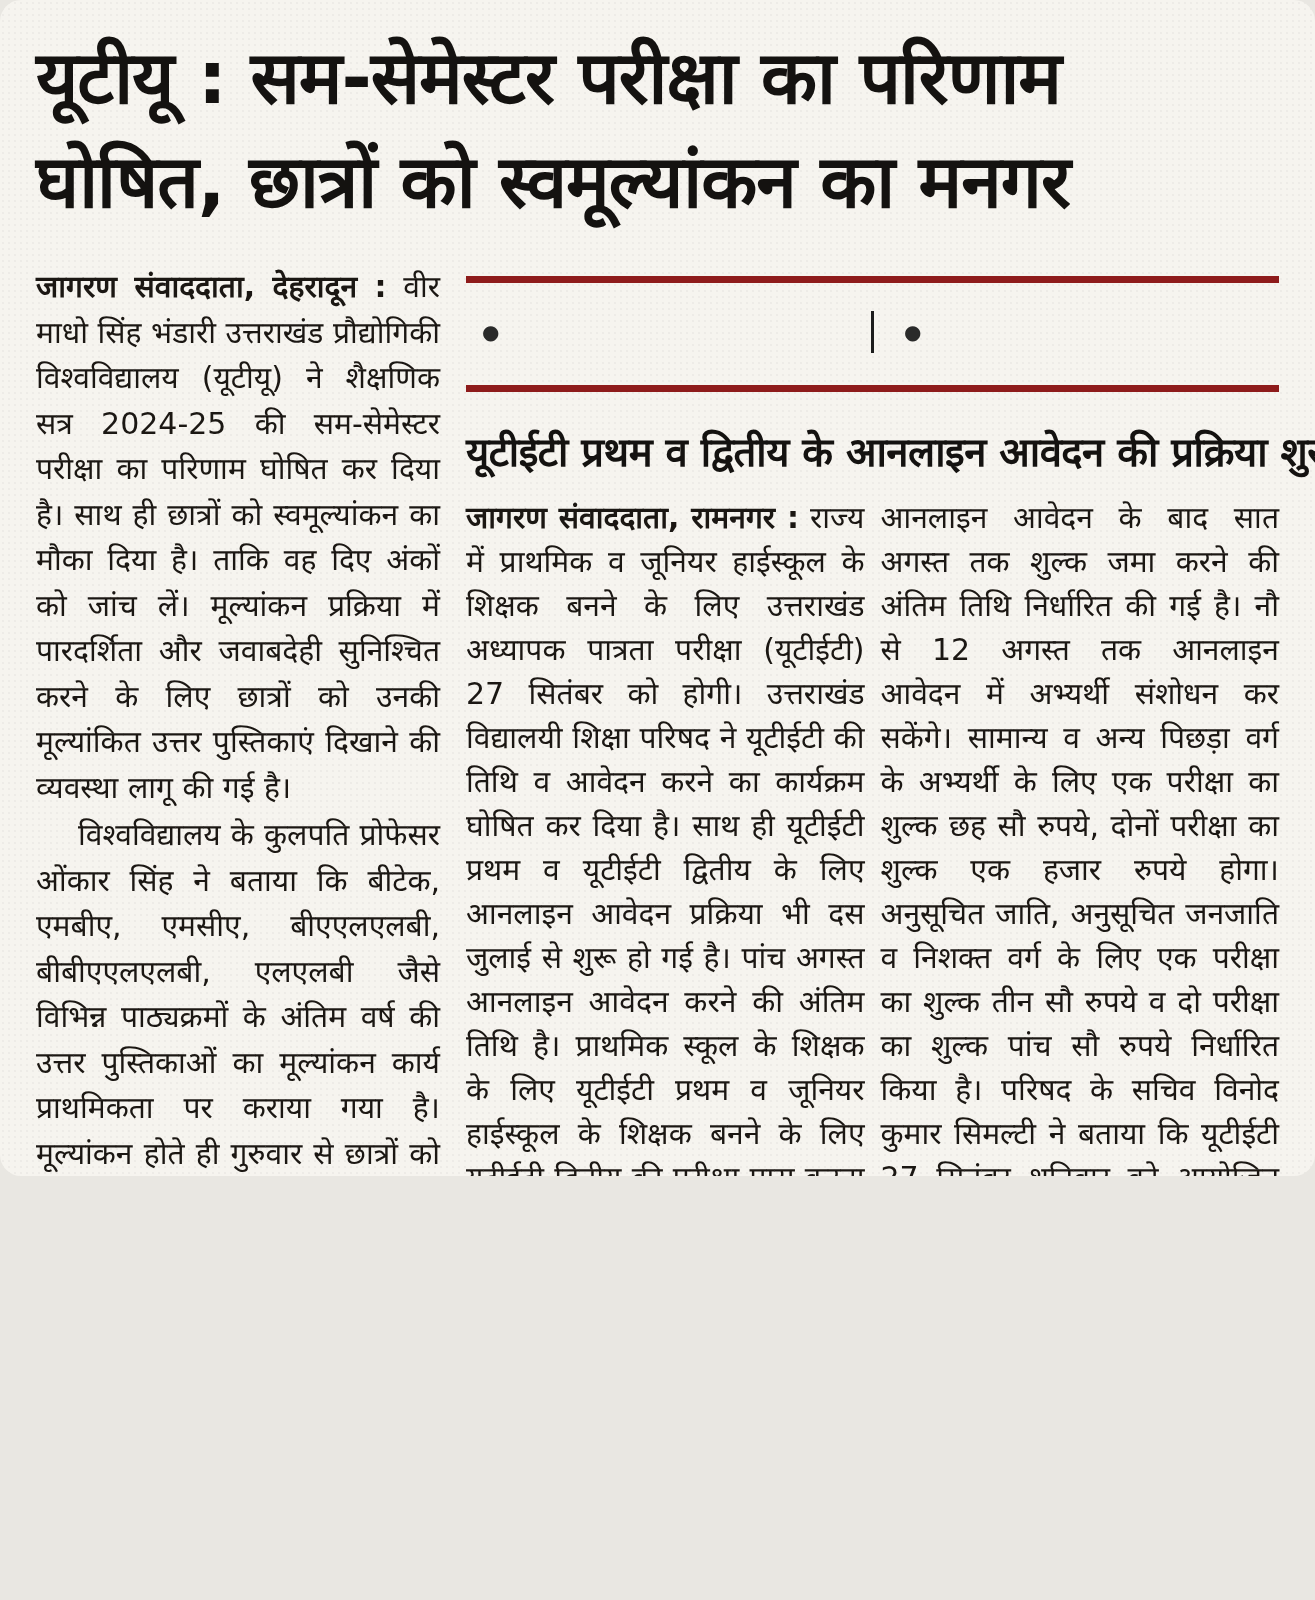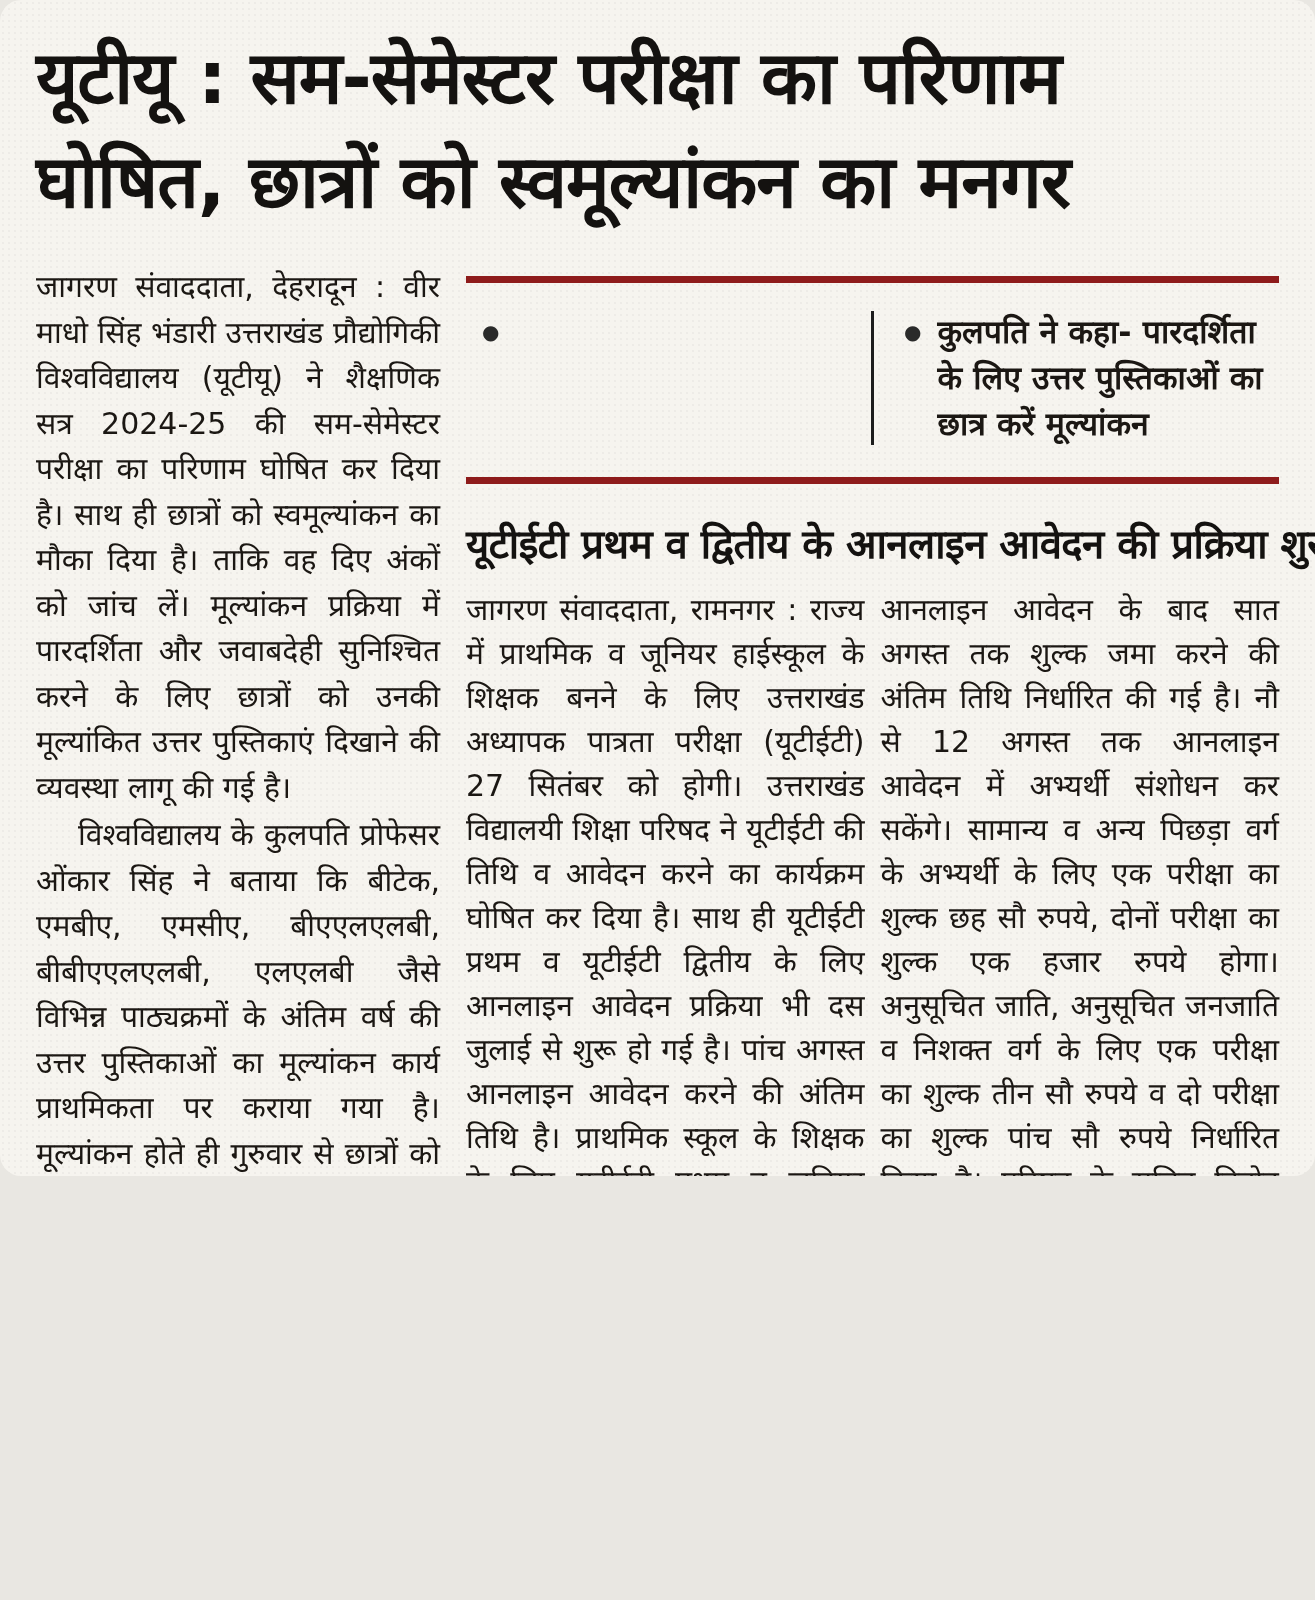--- a/index.html
+++ b/index.html
@@ -38,21 +38,21 @@
   }
   .col-left{
     flex:none;
     width:404px;
     font-size:30px;
     line-height:45.5px;
     text-align:justify;
   }
   .col-left p + p{margin-top:2px;}
   .indent{text-indent:42px;}
-  .dateline{font-weight:400;}
+  .dateline{font-weight:700;}
   .right-area{flex:1;min-width:0;}
   .highlight-box{
     border-top:7px solid var(--rule-red);
     border-bottom:7px solid var(--rule-red);
     display:flex;
     align-items:stretch;
     padding:26px 6px 30px 6px;
     margin-top:12px;
   }
   .highlight-item{
@@ -118,21 +118,20 @@
 
     <div class="right-area">
 
       <div class="highlight-box">
         <div class="highlight-item">
           <span class="bullet-glyph">●</span>
         </div>
         <div class="highlight-divider"></div>
         <div class="highlight-item">
           <span class="bullet-glyph">●</span>
-          <span>कुलपति ने कहा- पारदर्शिता के लिए उत्तर पुस्तिकाओं का छात्र करें मूल्यांकन</span>
         </div>
       </div>
 
       <div class="sub-headline">यूटीईटी प्रथम व द्वितीय के आनलाइन आवेदन की प्रक्रिया शुरू</div>
 
       <div class="cols2">
         <div class="acol">
           <p><span class="dateline">जागरण संवाददाता, रामनगर :</span><span> राज्य में प्राथमिक व जूनियर हाईस्कूल के शिक्षक बनने के लिए उत्तराखंड अध्यापक पात्रता परीक्षा (यूटीईटी) 27 सितंबर को होगी। उत्तराखंड विद्यालयी शिक्षा परिषद ने यूटीईटी की तिथि व आवेदन करने का कार्यक्रम घोषित कर दिया है। साथ ही यूटीईटी प्रथम व यूटीईटी द्वितीय के लिए आनलाइन आवेदन प्रक्रिया भी दस जुलाई से शुरू हो गई है। पांच अगस्त आनलाइन आवेदन करने की अंतिम तिथि है। प्राथमिक स्कूल के शिक्षक के लिए यूटीईटी प्रथम व जूनियर हाईस्कूल के शिक्षक बनने के लिए यूटीईटी द्वितीय की परीक्षा पास करना बीएड उत्तीर्ण अभ्यर्थी के लिए आवश्यक है। 29 शहरों में होने वाली परीक्षा का आयोजन उत्तराखंड विद्यालयी शिक्षा परिषद रामनगर की ओर से कराया जाता है।</span></p>
 
         </div>

